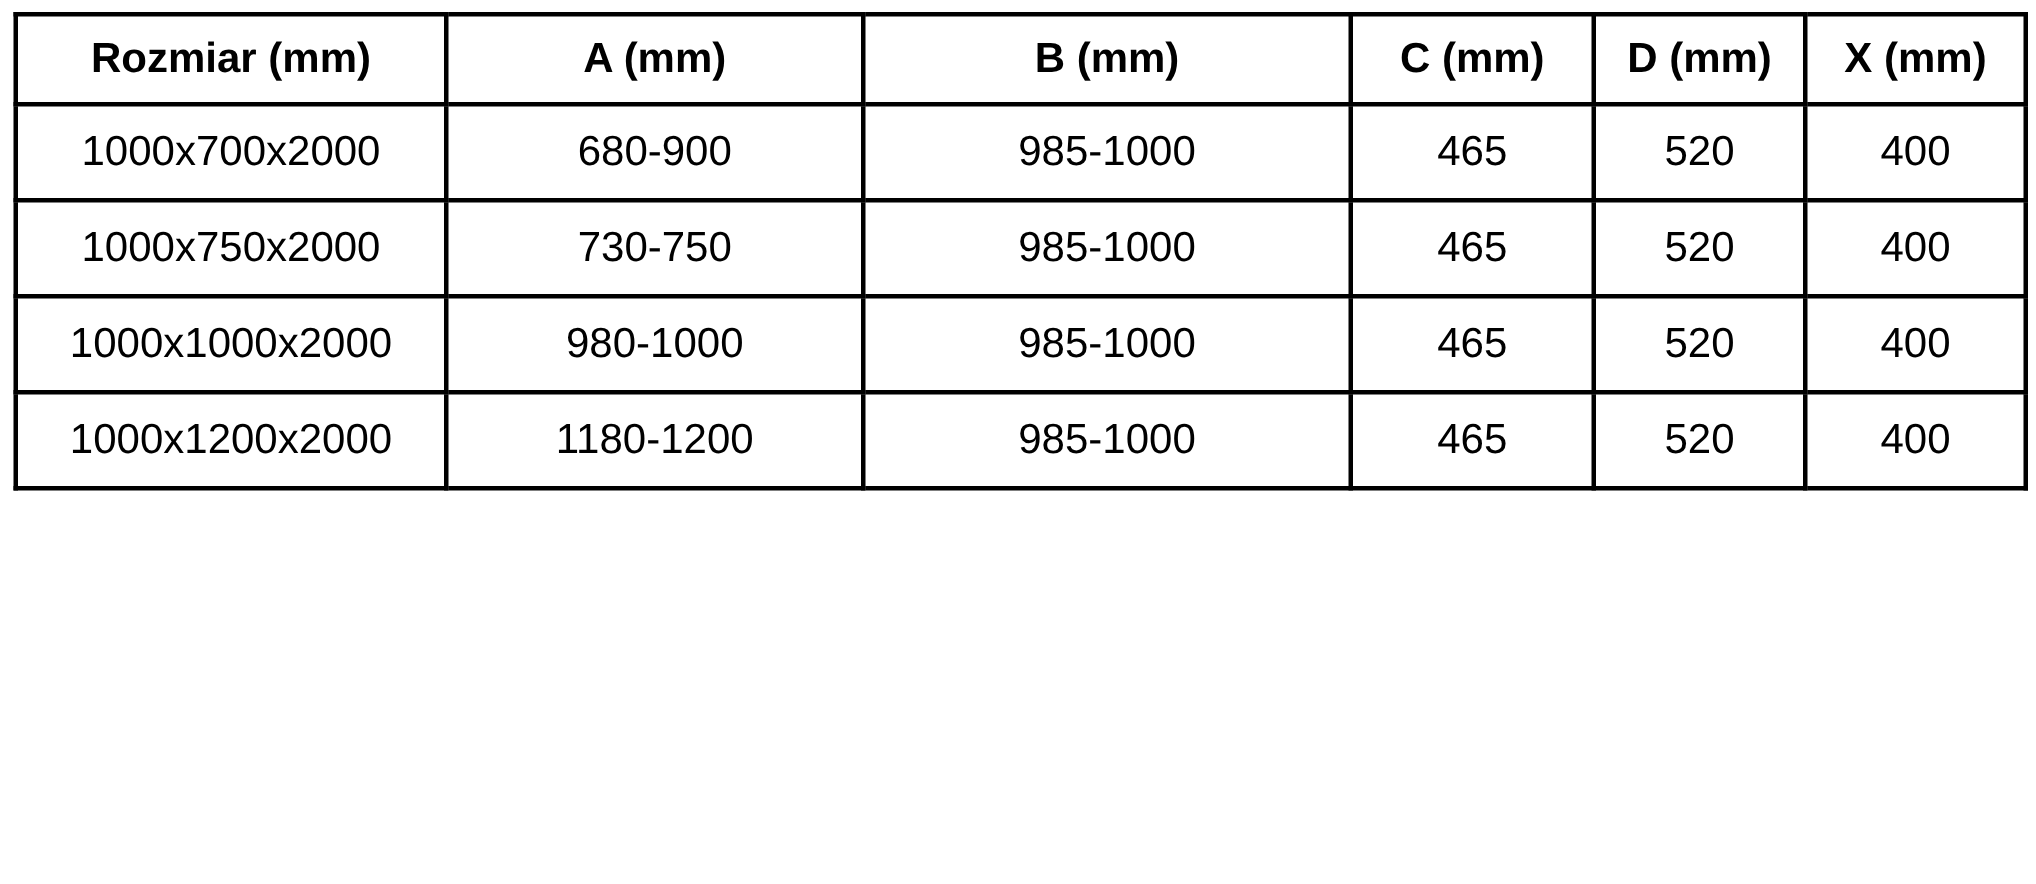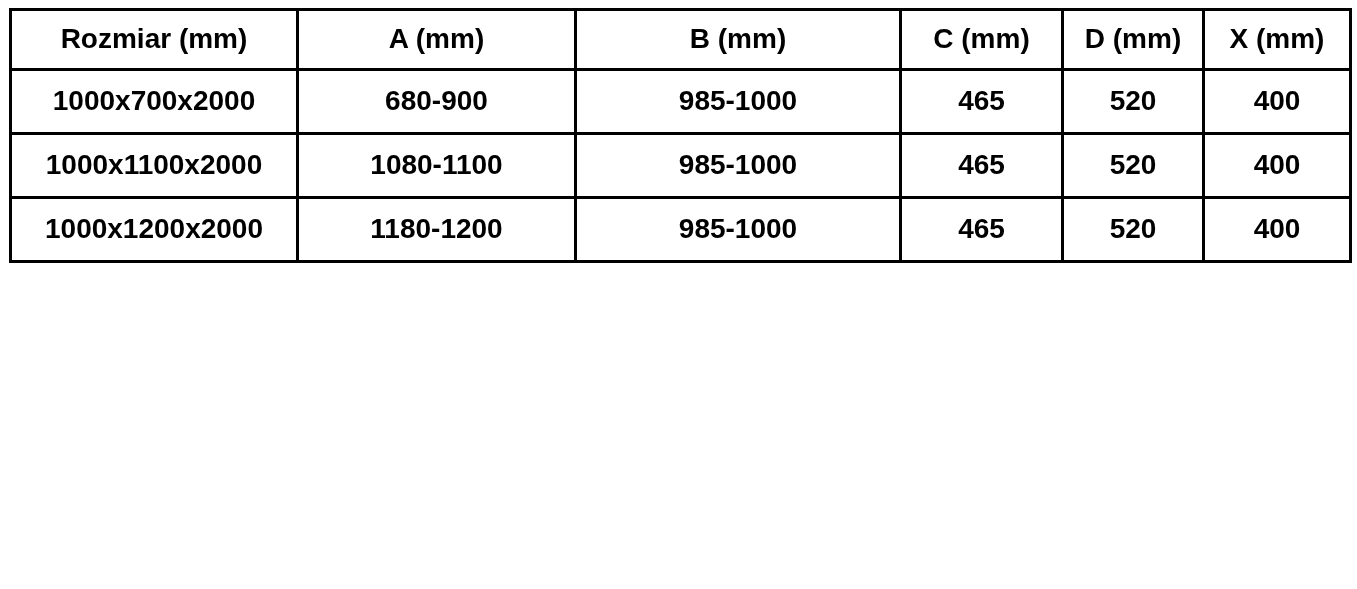--- a/index.html
+++ b/index.html
@@ -27,21 +27,21 @@
     font-size: 28px;
     line-height: 1.1;
     overflow: hidden;
     white-space: nowrap;
   }
   table.spec-table th {
     font-weight: 700;
     height: 57px;
   }
   table.spec-table td {
-    font-weight: 700;
+    font-weight: 400;
     height: 61px;
   }
   col.c-rozmiar { width: 287px; }
   col.c-a       { width: 278px; }
   col.c-b       { width: 325px; }
   col.c-c       { width: 162px; }
   col.c-d       { width: 141px; }
   col.c-x       { width: 147px; }
 </style>
 </head>
@@ -69,22 +69,30 @@
   <tbody>
     <tr>
       <td>1000x700x2000</td>
       <td>680-900</td>
       <td>985-1000</td>
       <td>465</td>
       <td>520</td>
       <td>400</td>
     </tr>
     <tr>
-      <td>1000x1100x2000</td>
-      <td>1080-1100</td>
+      <td>1000x750x2000</td>
+      <td>730-750</td>
+      <td>985-1000</td>
+      <td>465</td>
+      <td>520</td>
+      <td>400</td>
+    </tr>
+    <tr>
+      <td>1000x1000x2000</td>
+      <td>980-1000</td>
       <td>985-1000</td>
       <td>465</td>
       <td>520</td>
       <td>400</td>
     </tr>
     <tr>
       <td>1000x1200x2000</td>
       <td>1180-1200</td>
       <td>985-1000</td>
       <td>465</td>

